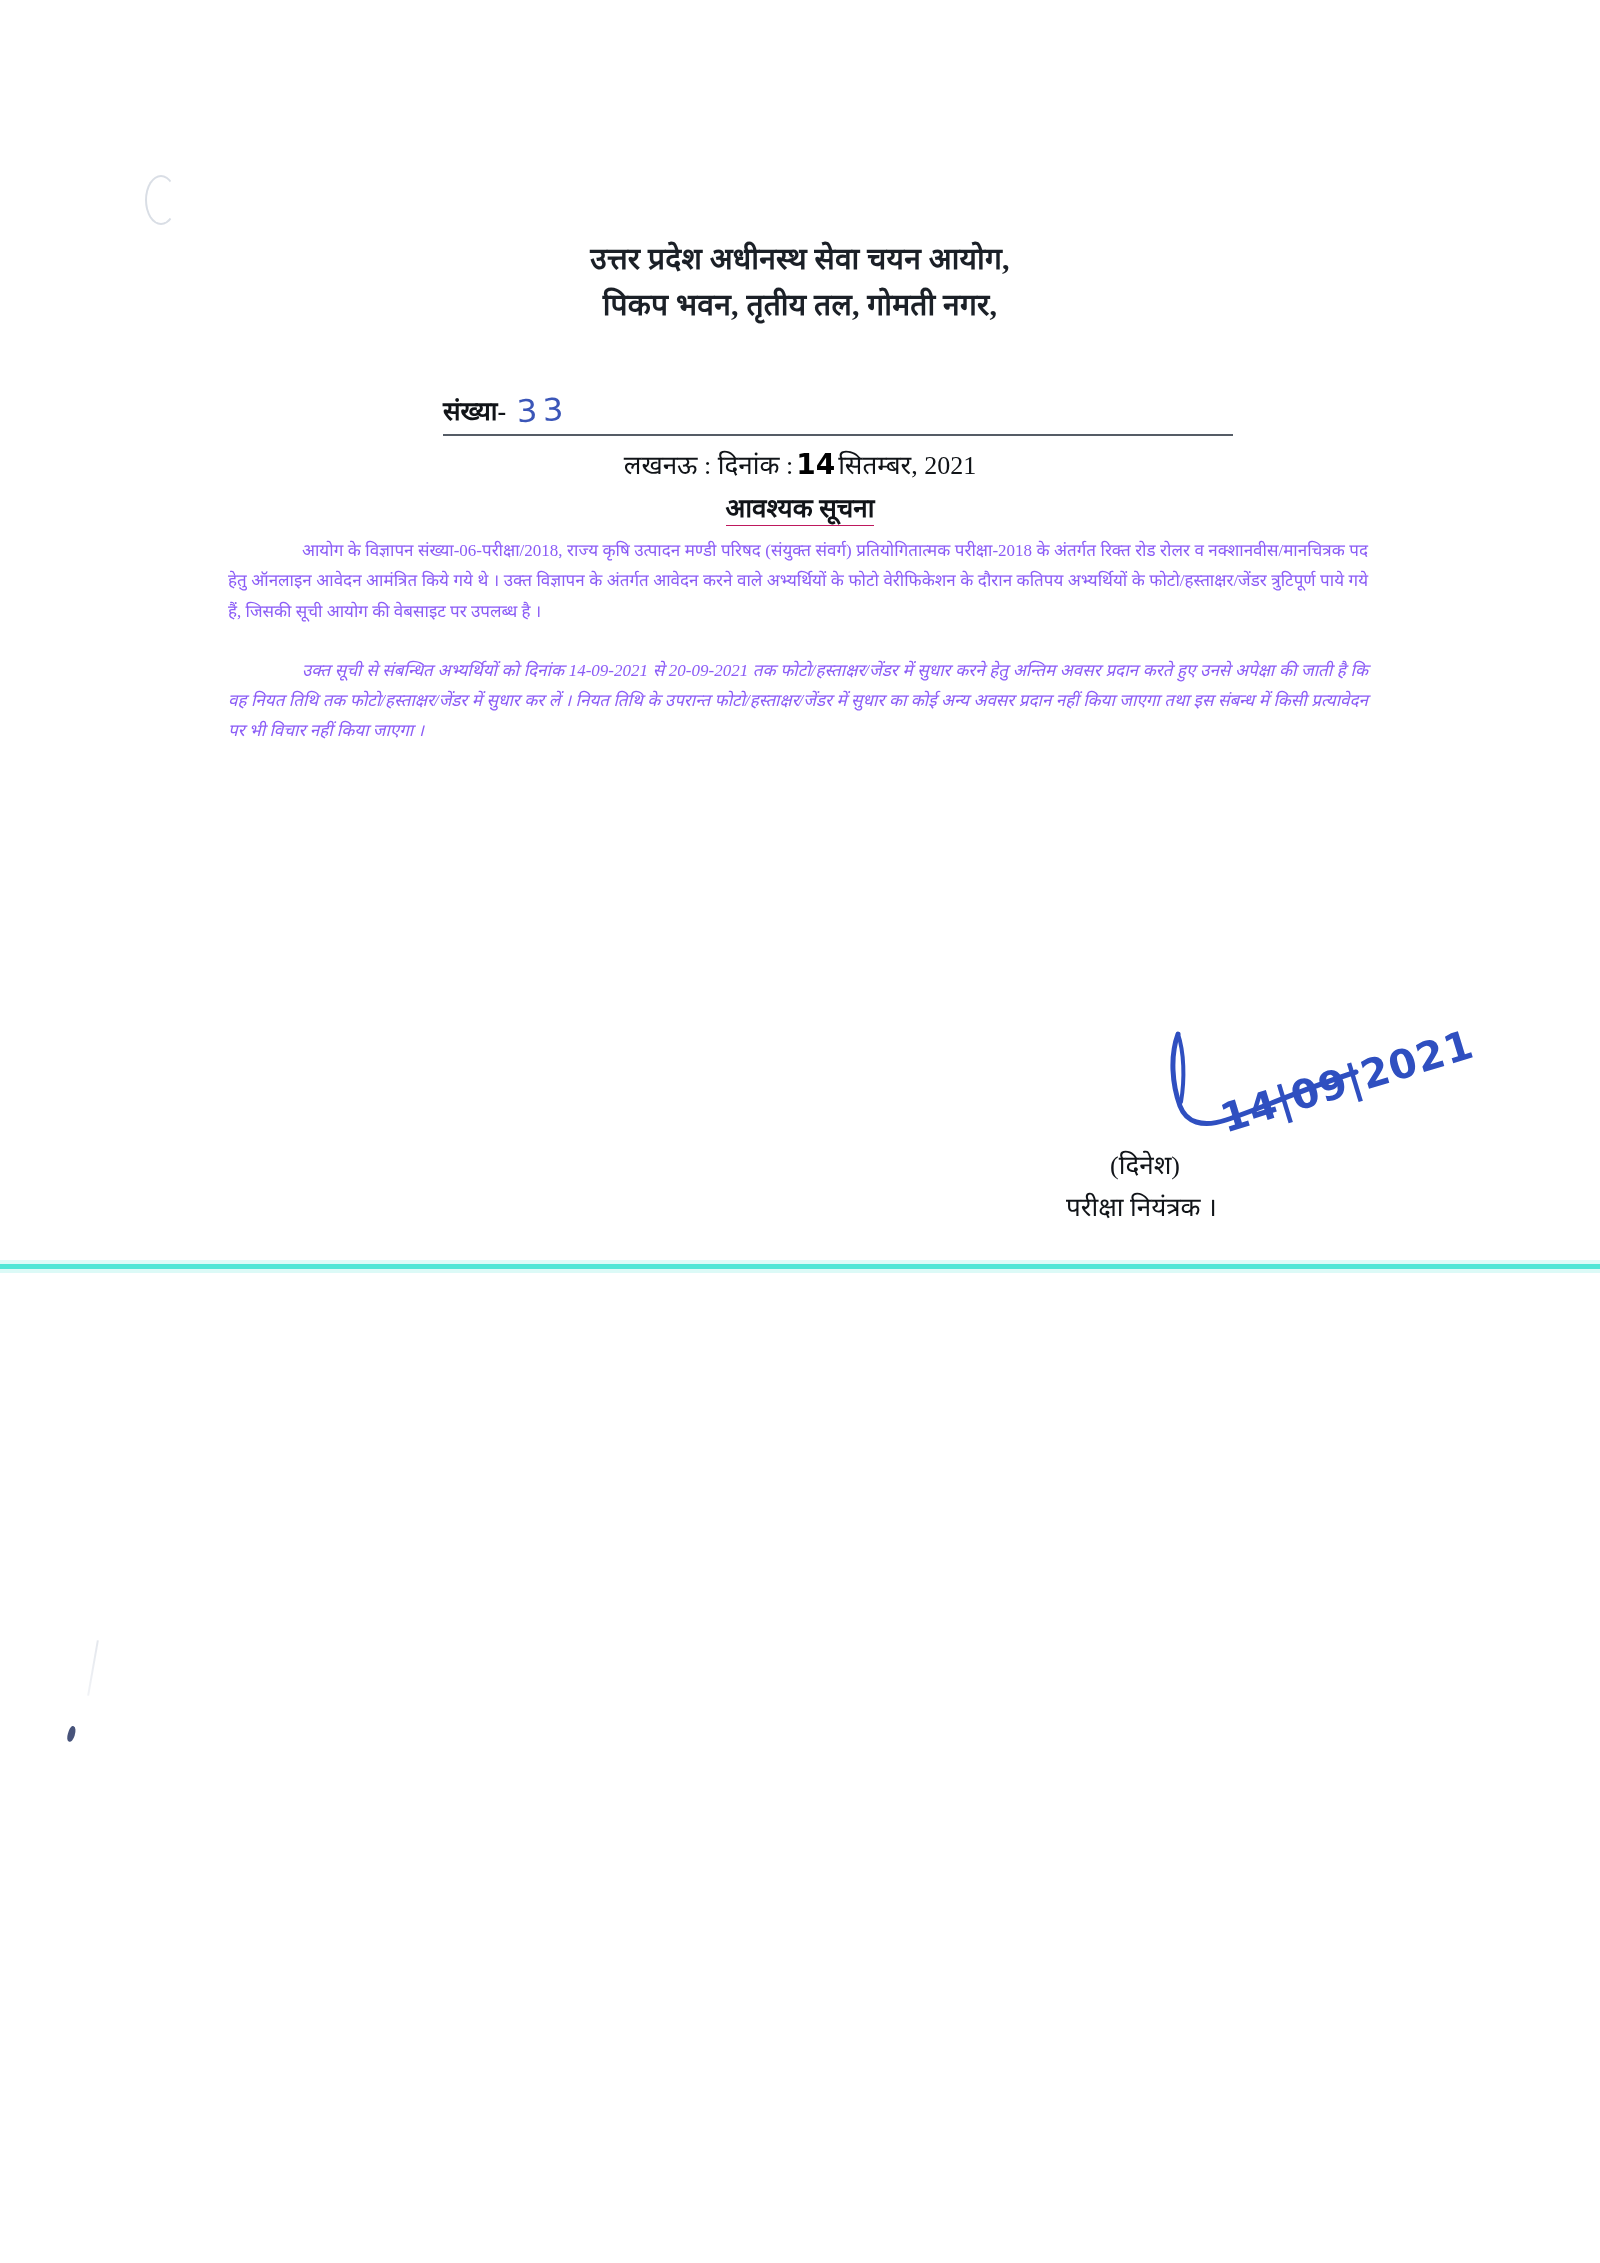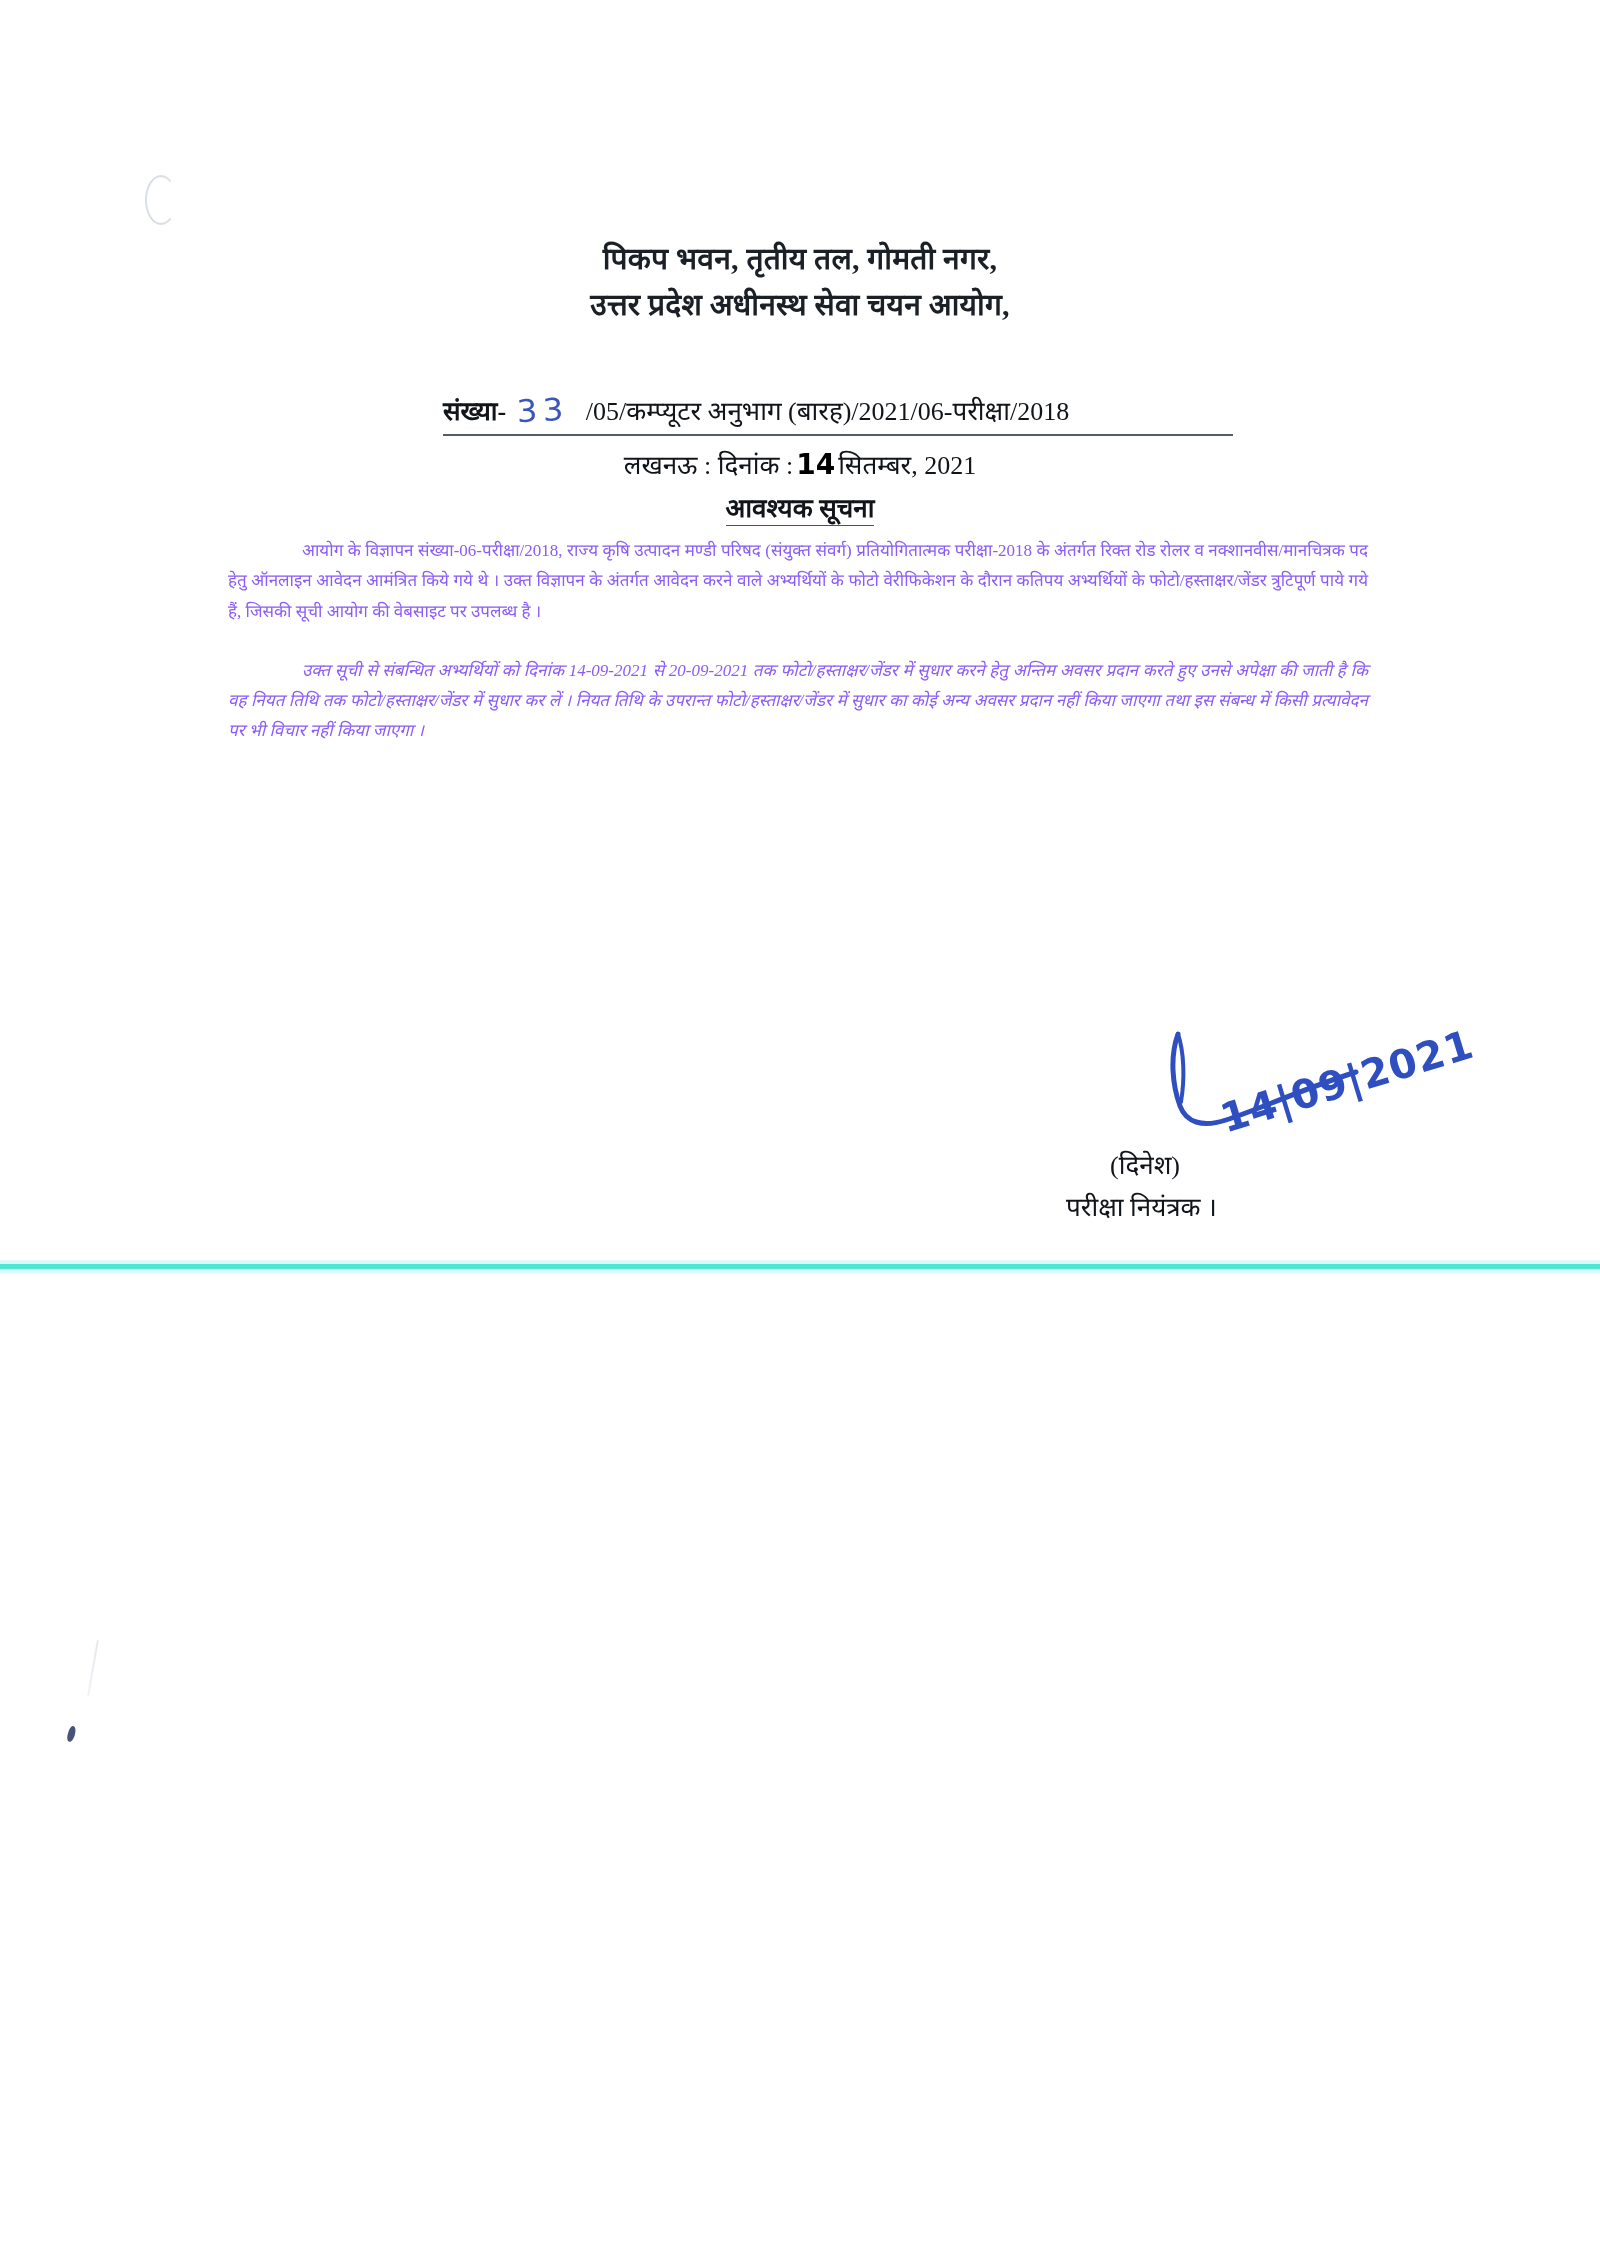--- a/index.html
+++ b/index.html
@@ -215,28 +215,27 @@
 </head>
 <body>
 
 <div class="page">
 
   <div class="artifact-c"></div>
   <div class="artifact-diag"></div>
   <div class="artifact-tick"></div>
 
   <div class="letterhead">
+    <div class="lh-line">उत्तर प्रदेश अधीनस्थ सेवा चयन आयोग,</div>
     <div class="lh-line">पिकप भवन, तृतीय तल, गोमती नगर,</div>
-    <div class="lh-line">उत्तर प्रदेश अधीनस्थ सेवा चयन आयोग,</div>
   </div>
 
   <div class="ref-row">
     <span class="ref-label">संख्या-</span>
     <span class="ref-hand">33</span>
-    <span class="ref-rest">/05/कम्प्यूटर अनुभाग (बारह)/2021/06-परीक्षा/2018</span>
   </div>
 
   <div class="dateline">
     <span>लखनऊ :</span>
     <span>दिनांक :</span><span class="date-hand">14</span><span>सितम्बर, 2021</span>
   </div>
 
   <div class="subject">
     <span>आवश्यक सूचना</span>
   </div>

